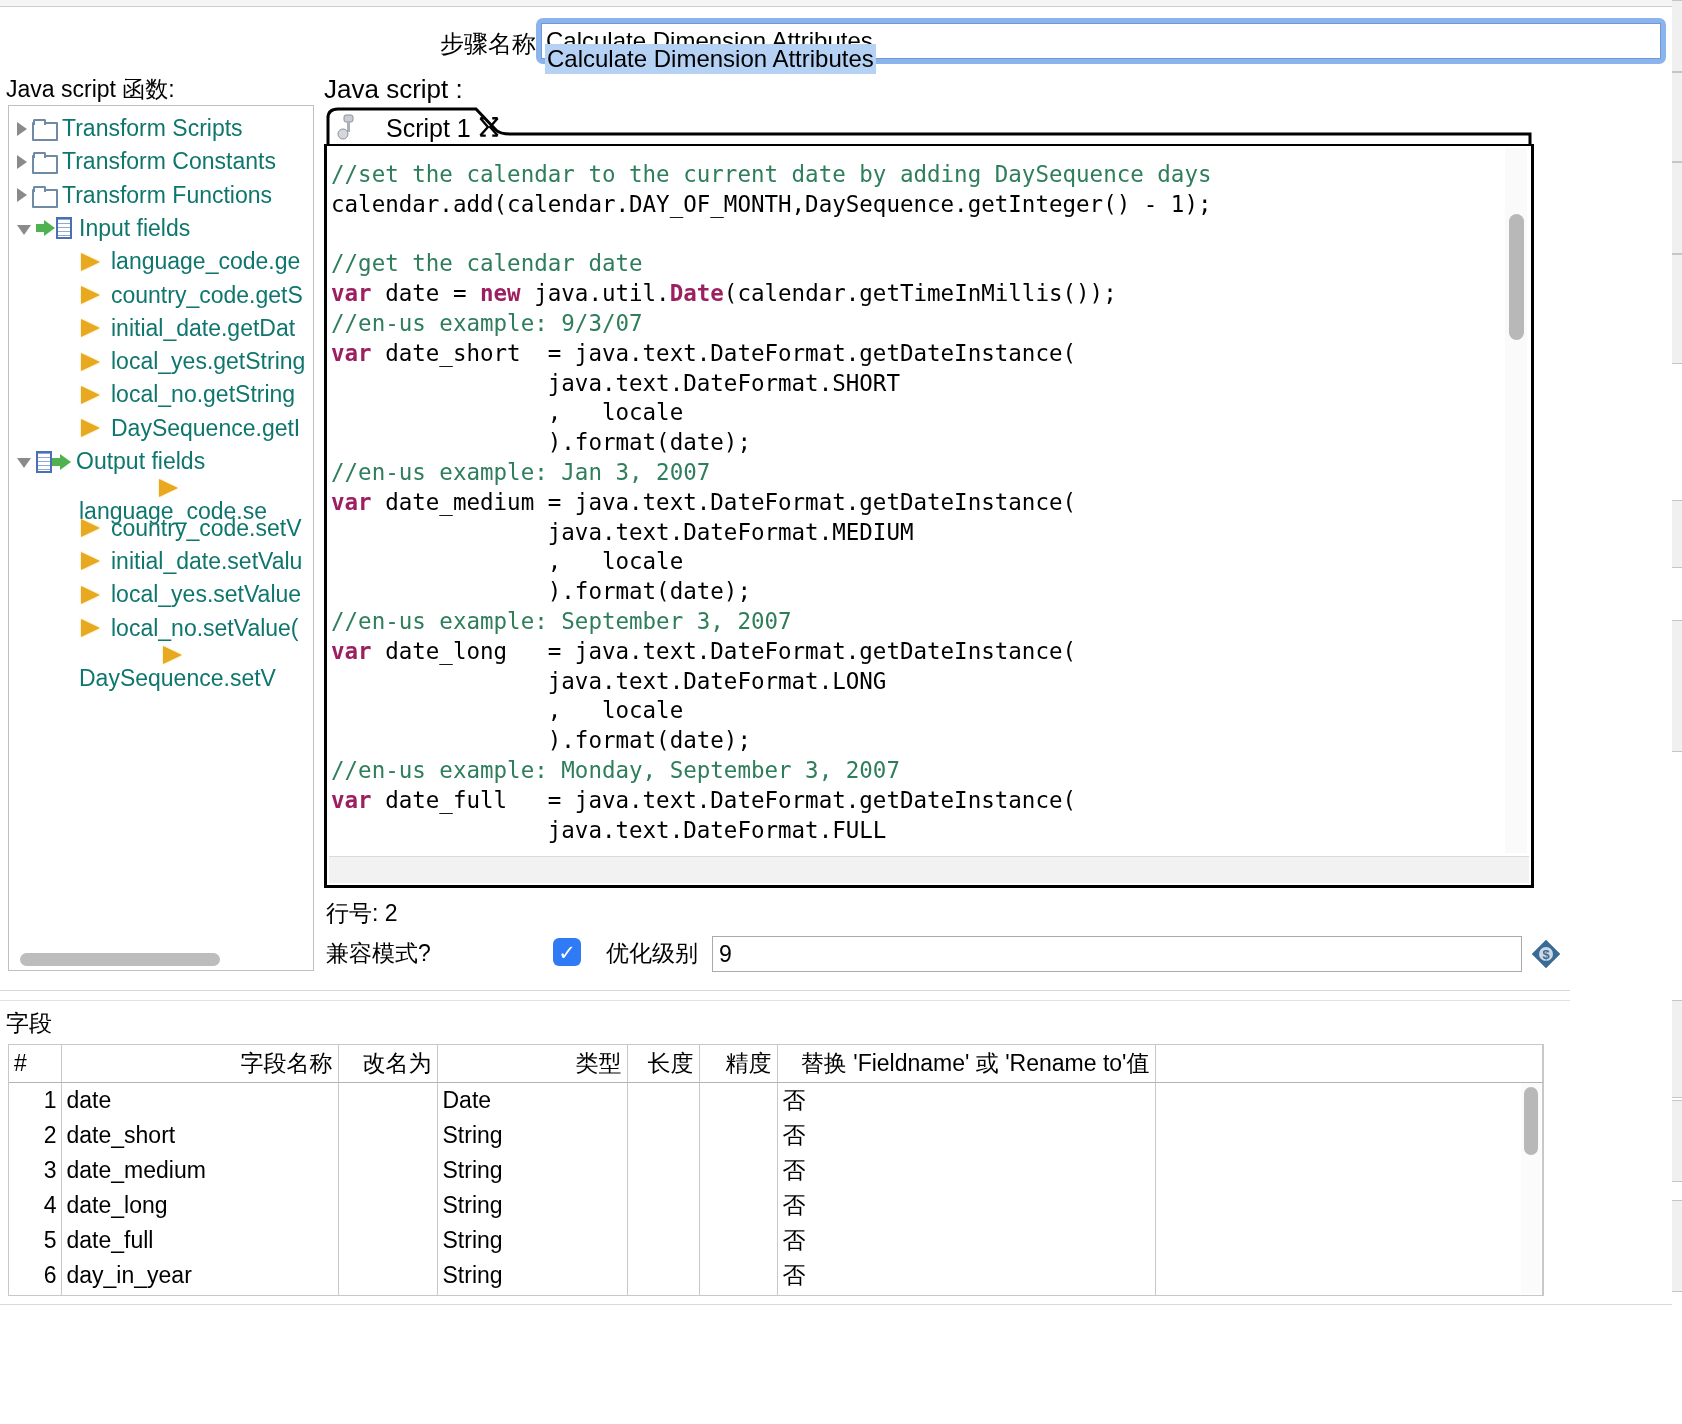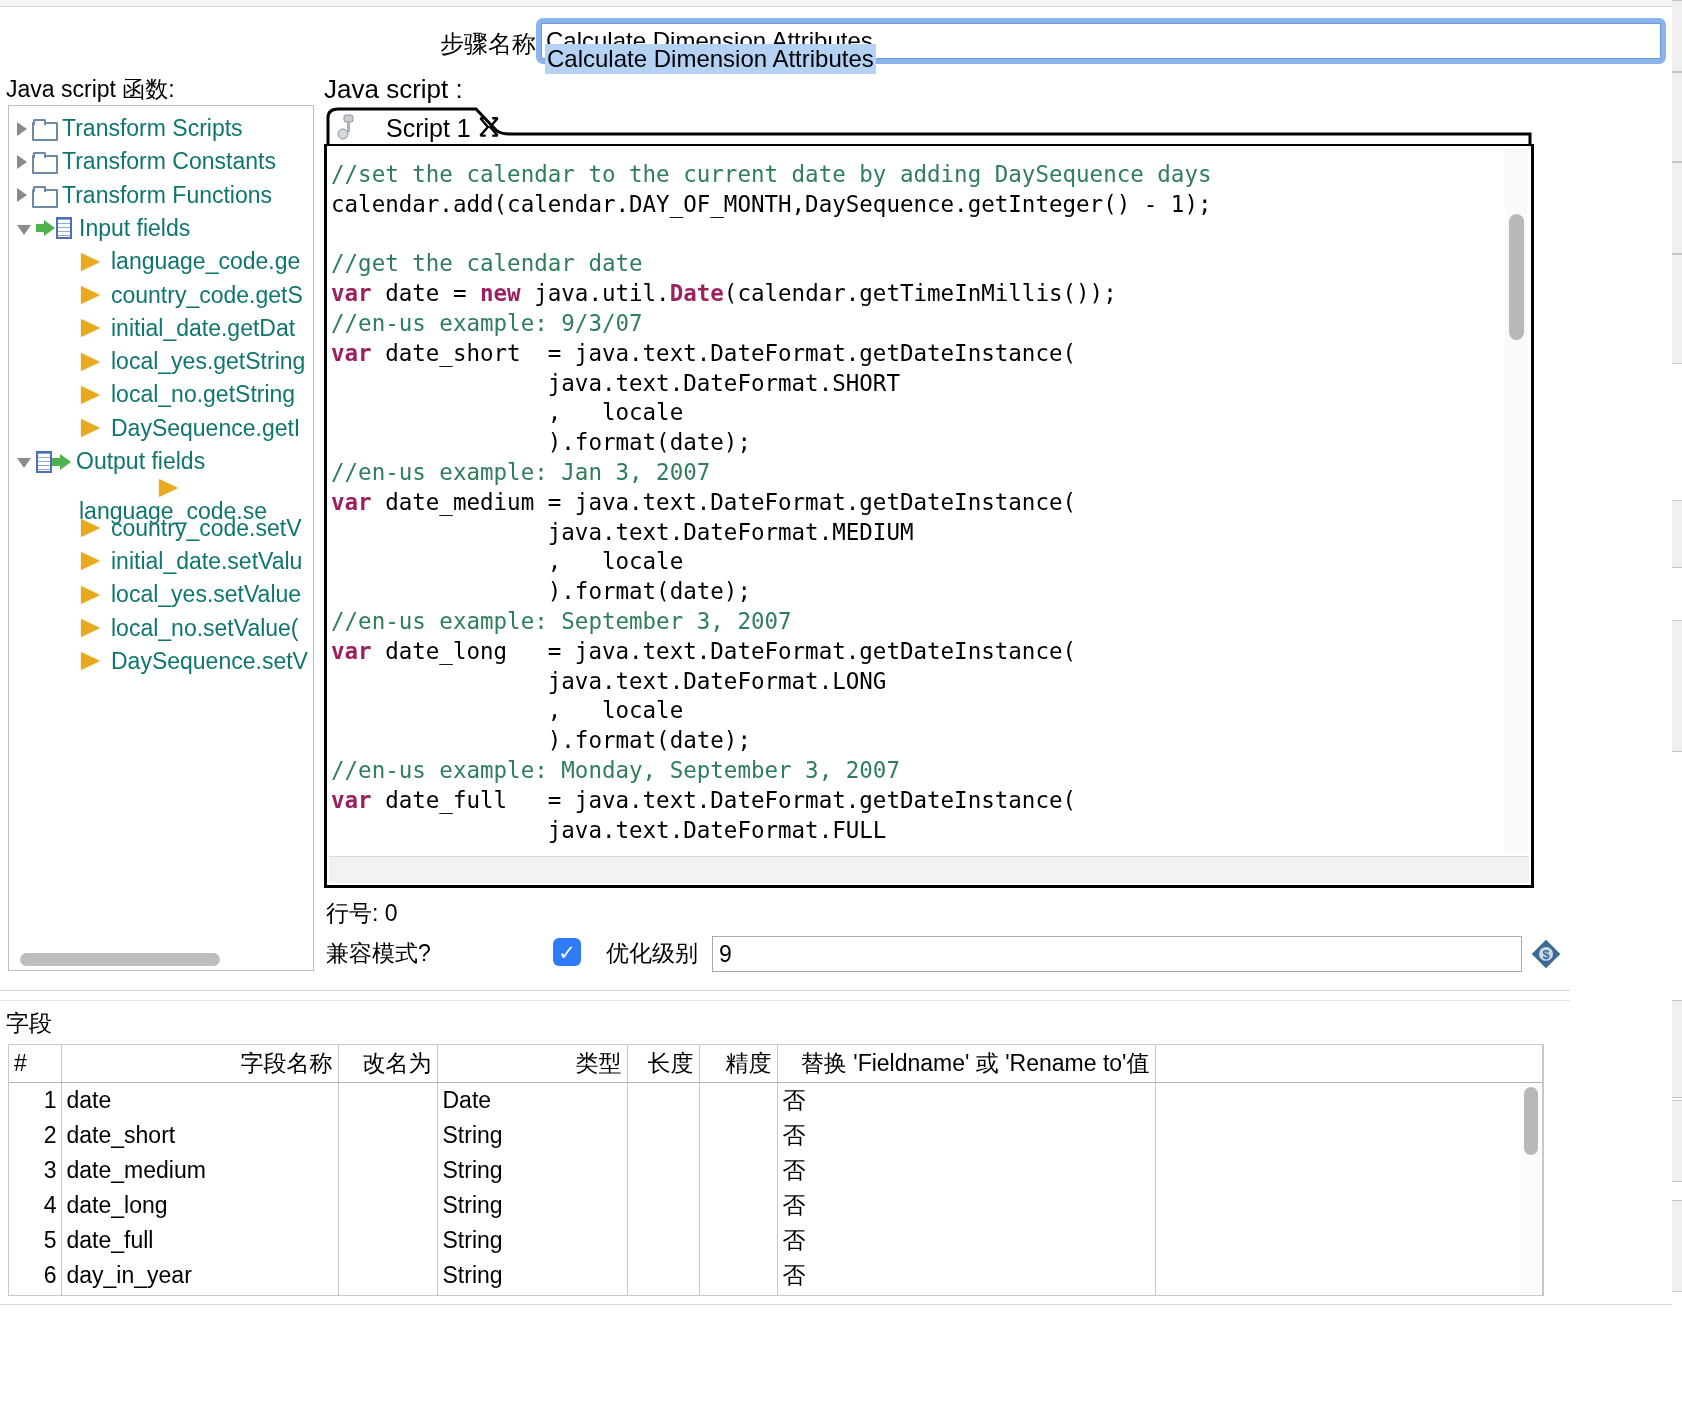--- a/index.html
+++ b/index.html
@@ -372,21 +372,21 @@
         <span>initial_date.setValu</span>
       </div>
       <div class="tnode" style="top: 472.2px; padding-left: 70px;">
         <span class="ico-yellowarrow"></span>
         <span>local_yes.setValue</span>
       </div>
       <div class="tnode" style="top: 505.5px; padding-left: 70px;">
         <span class="ico-yellowarrow"></span>
         <span>local_no.setValue(</span>
       </div>
-      <div class="tnode" style="top: 538.8px; padding-left: 70px;">
+      <div class="tnode" style="top: 538.8px; padding-left: 70px; flex-direction: column;">
         <span class="ico-yellowarrow"></span>
         <span>DaySequence.setV</span>
       </div>
     </div>
   <div class="tree-hscroll">
     <div class="tree-hscroll-thumb"></div>
   </div>
 </div>
 
 <div class="editor-wrap">
@@ -431,21 +431,21 @@
 <span class="cm">//en-us example: Monday, September 3, 2007</span>
 <span class="ckw">var</span> date_full   = java.text.DateFormat.getDateInstance(
                 java.text.DateFormat.FULL</div>
     <div class="editor-vscroll">
       <div class="editor-vscroll-thumb"></div>
     </div>
     <div class="editor-hscroll"></div>
   </div>
 </div>
 
-<div class="lineno">行号: 0</div>
+<div class="lineno">行号: 2</div>
 
 <div class="compat-label">兼容模式?</div>
 <div class="compat-check">
   <span>✓</span>
 </div>
 
 <div class="optlevel-label">优化级别</div>
 <input class="optlevel-input" type="text" value="9" style="">
 
 <svg class="var-diamond" viewBox="0 0 32 32">

